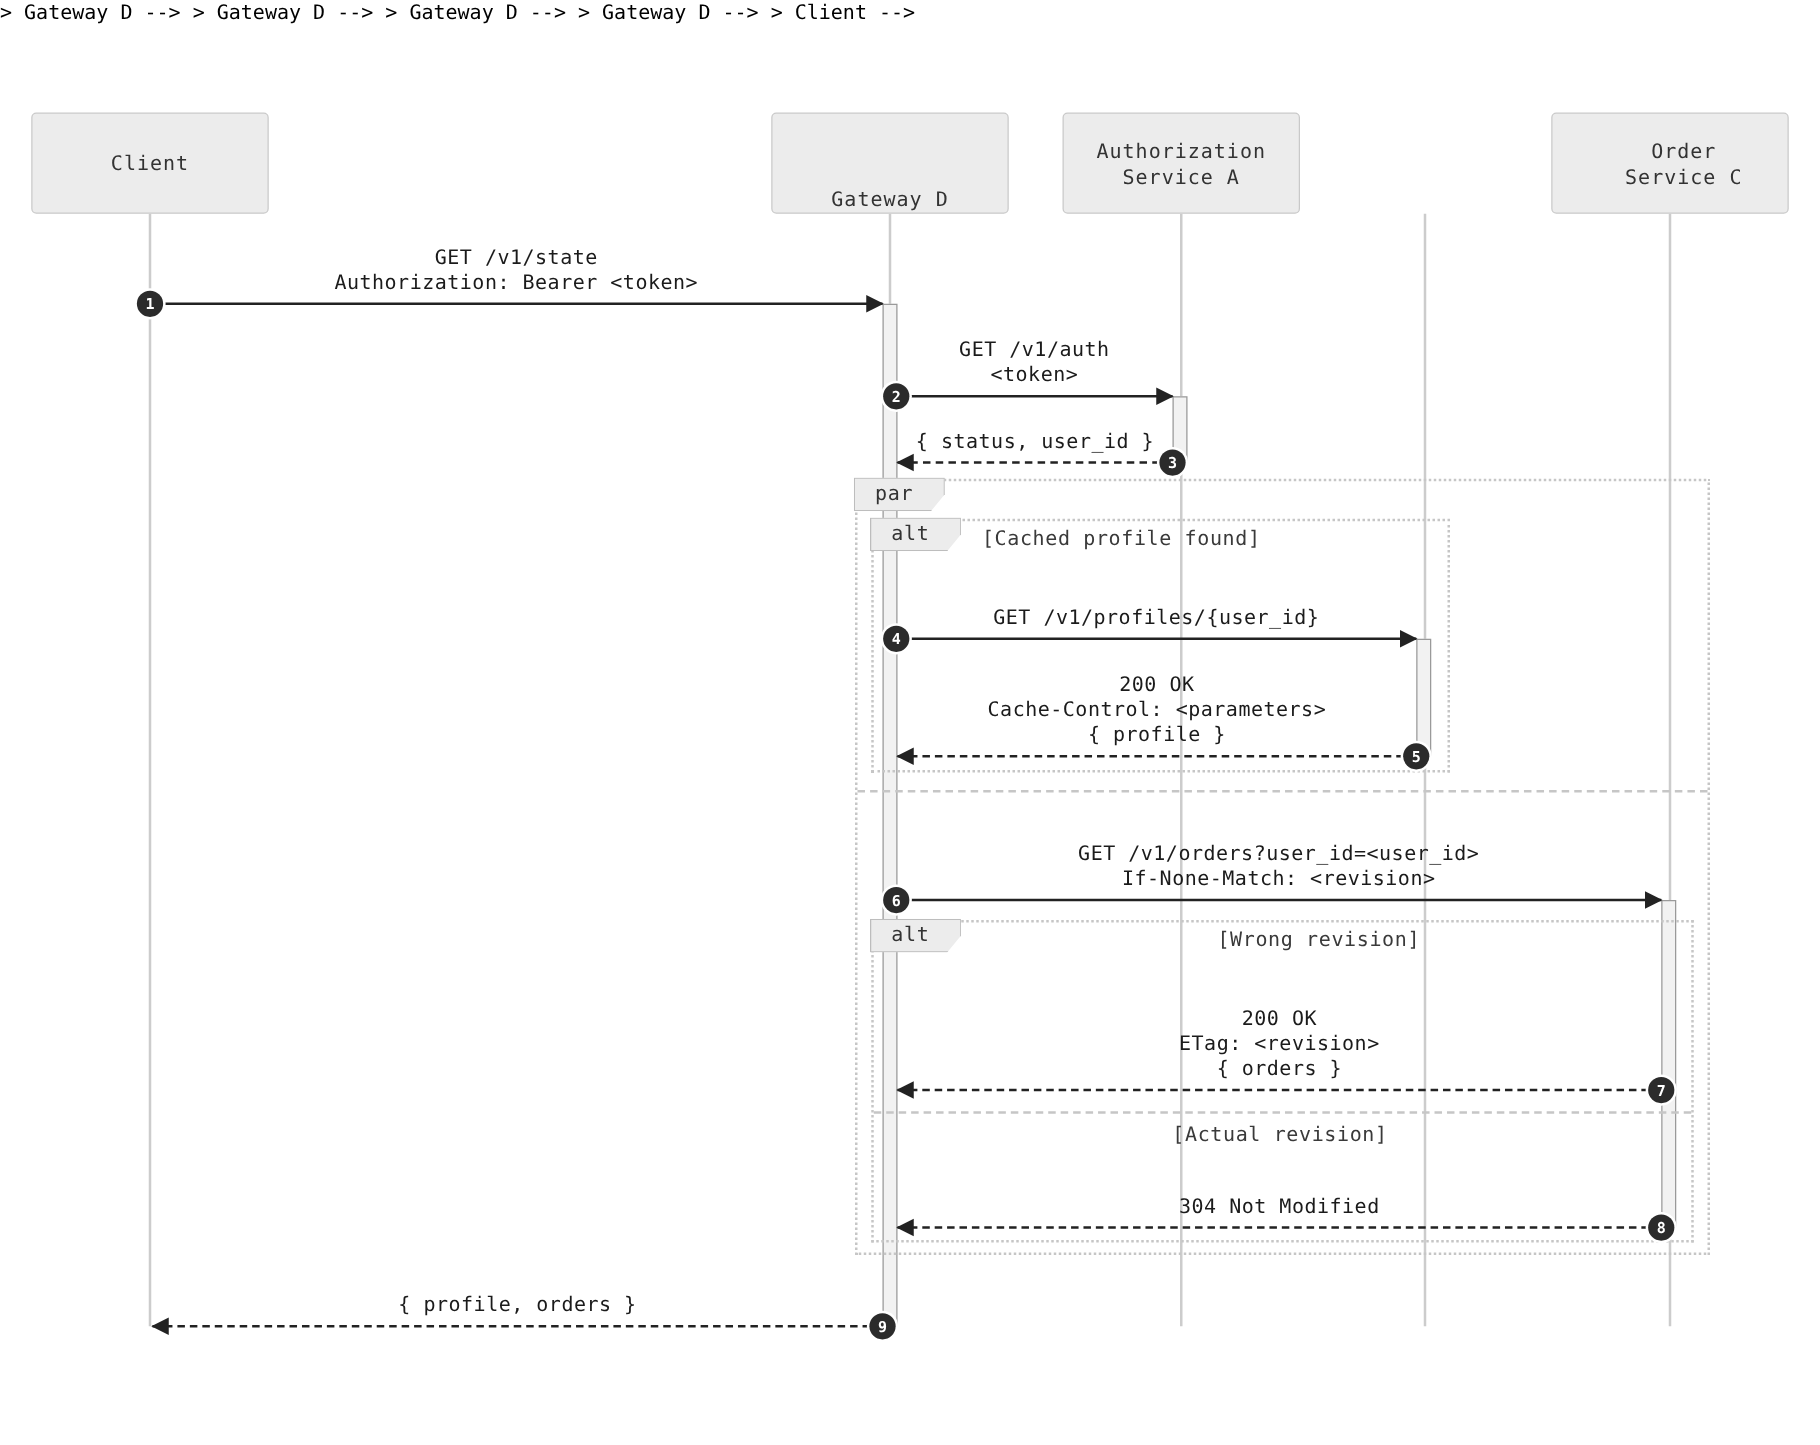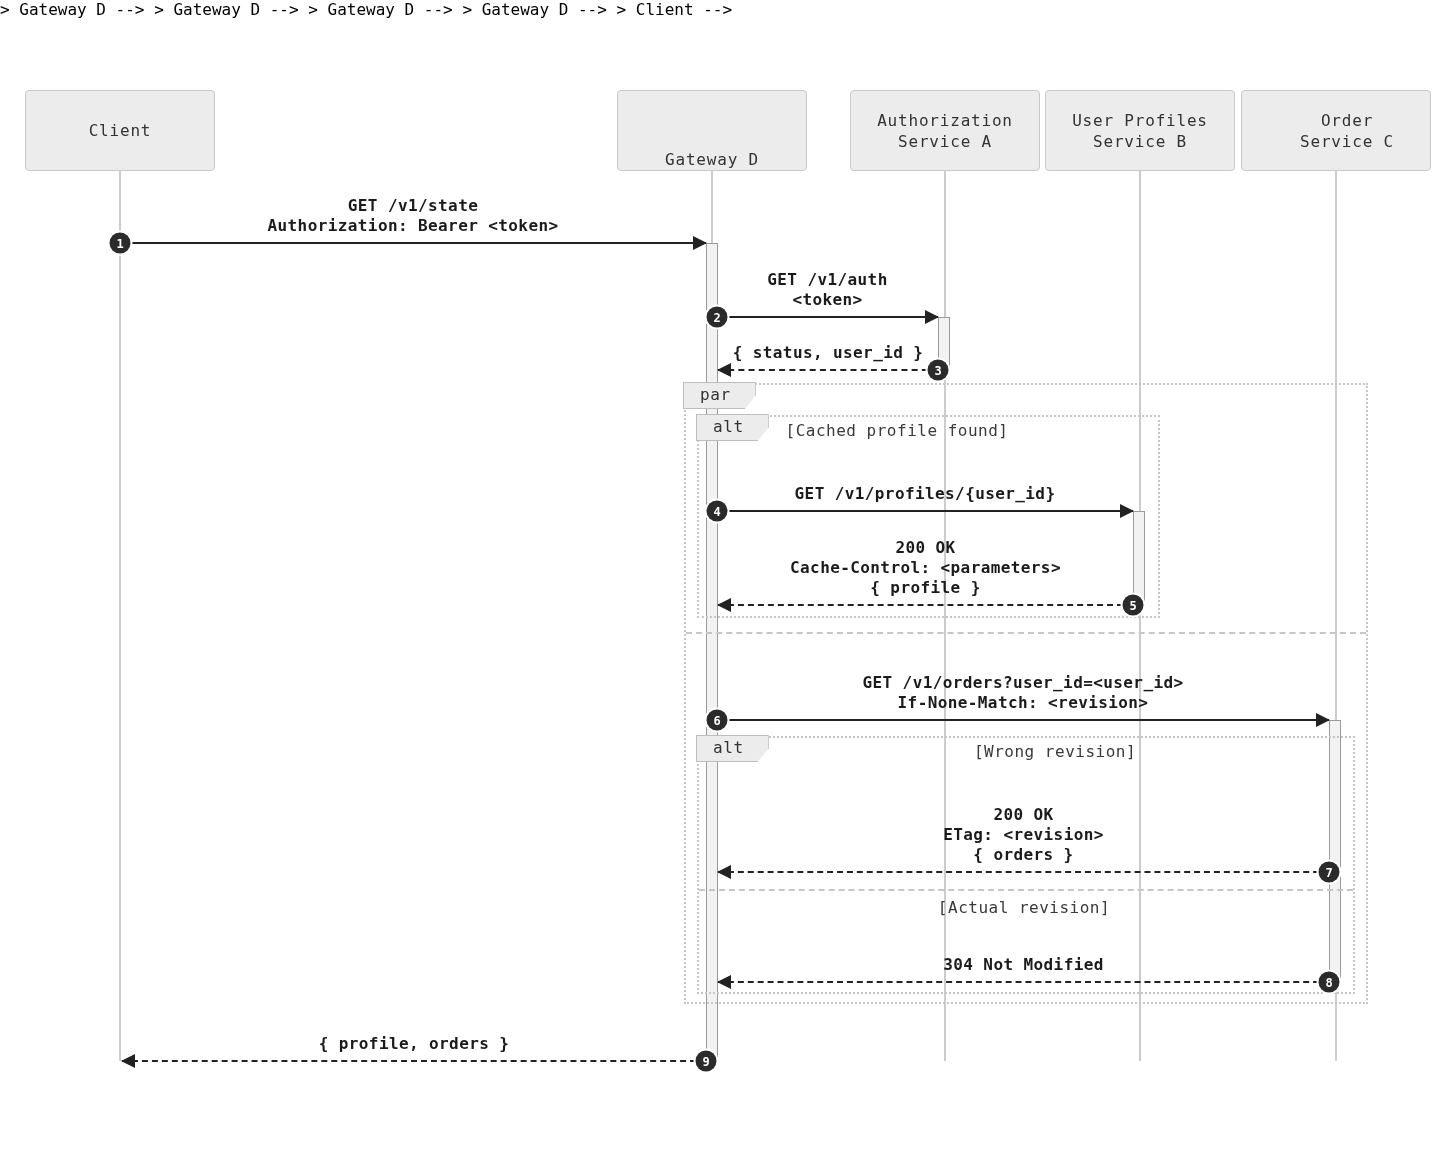--- a/index.html
+++ b/index.html
@@ -130,21 +130,21 @@
   .badge.at-left  { left: 0;   transform: translate(-50%, -50%); }
   .badge.at-right { left: 100%; transform: translate(-50%, -50%); }
   .msg-label {
     position: absolute;
     bottom: 7px;
     left: 50%;
     transform: translateX(-50%);
     width: max-content;
     text-align: center;
     white-space: pre-line;
-    font-weight: bold;
+    font-weight: normal;
     font-size: 16px;
     line-height: 20px;
     letter-spacing: 0.4px;
     color: #1b1b1b;
     margin-top: 19px;
   }
 </style>
 </head>
 <body>
 
@@ -161,24 +161,20 @@
   <div class="participant" style="left:25px;">
       <span>Client</span>
     </div>
   <div class="participant" style="left:617px;align-items:flex-end;">
       <span>Gateway D</span>
     </div>
   <div class="participant" style="left:850px;">
       <span>Authorization
 Service A</span>
     </div>
-  <div class="participant" style="left:1045px;">
-      <span>User Profiles
-Service B</span>
-    </div>
   <div class="participant" style="left:1241px;padding-left:22px;">
       <span>Order
 Service C</span>
     </div>
 
   
   <div class="activation" style="left:706px;  top:243px; height:818px;"></div>
   <div class="activation" style="left:938px;  top:317px; height:53px;"></div>
   <div class="activation" style="left:1133px; top:511px; height:94px;"></div>
   <div class="activation" style="left:1329px; top:720px; height:262px;"></div>

